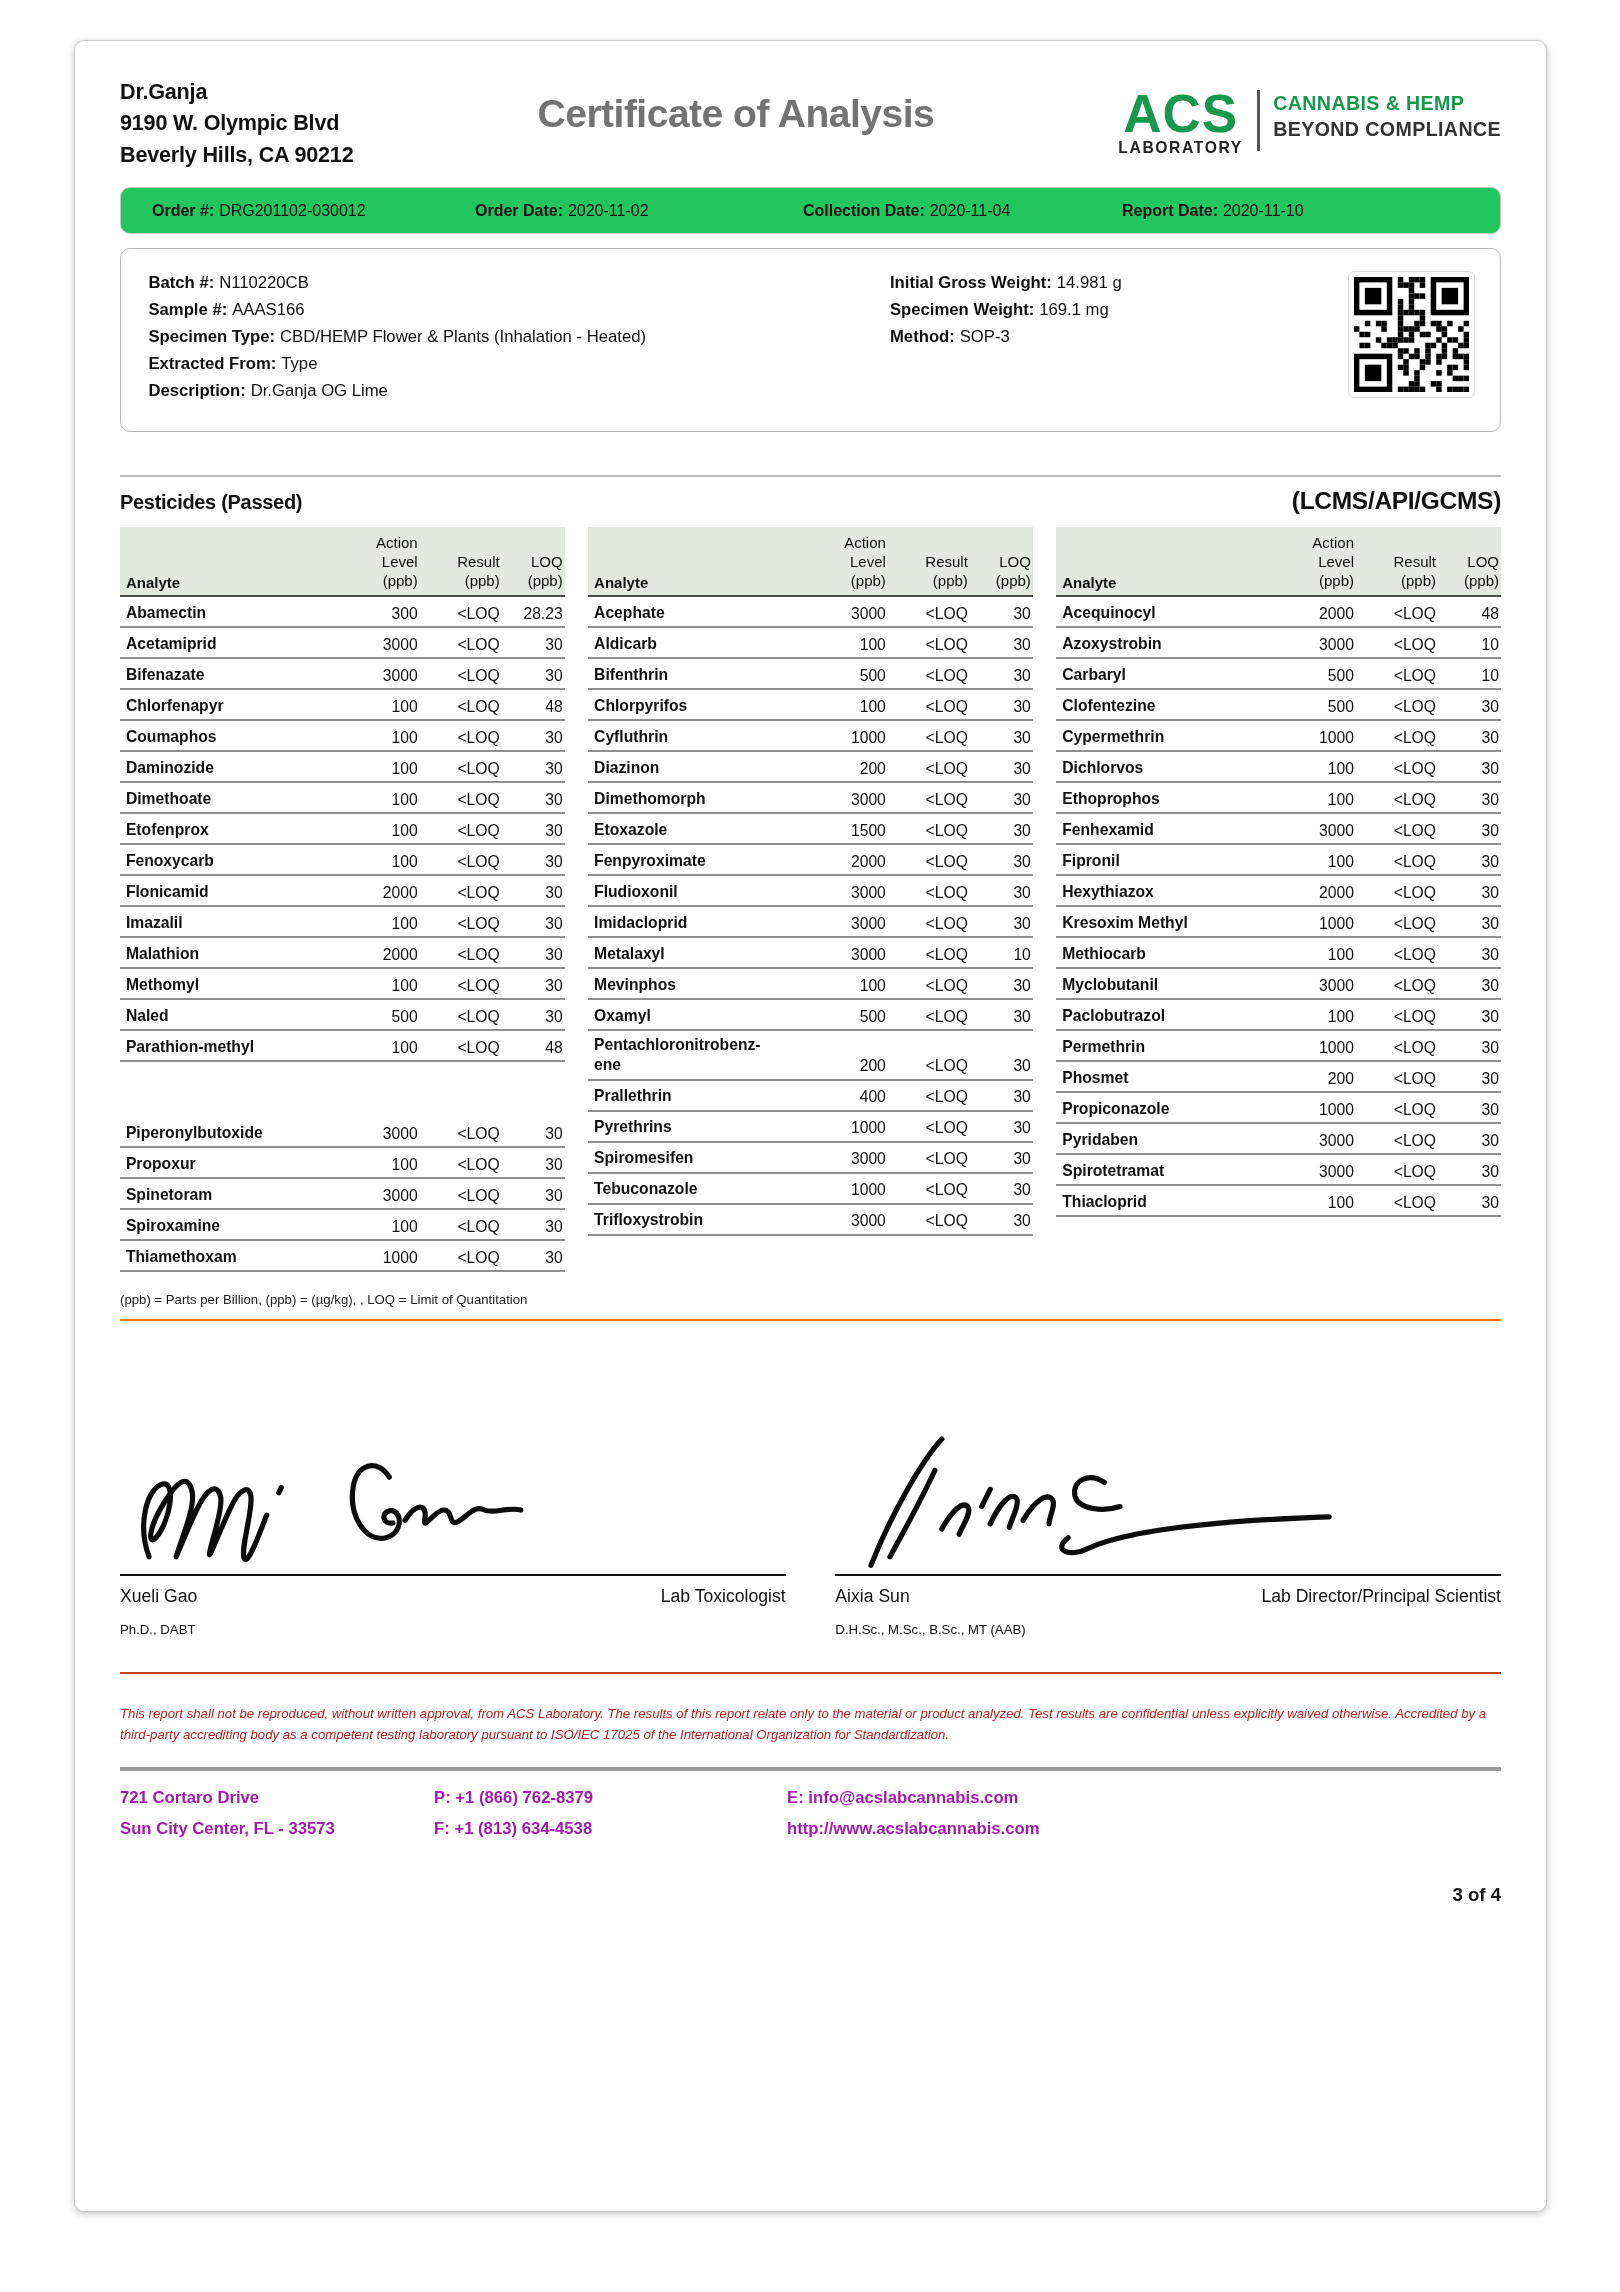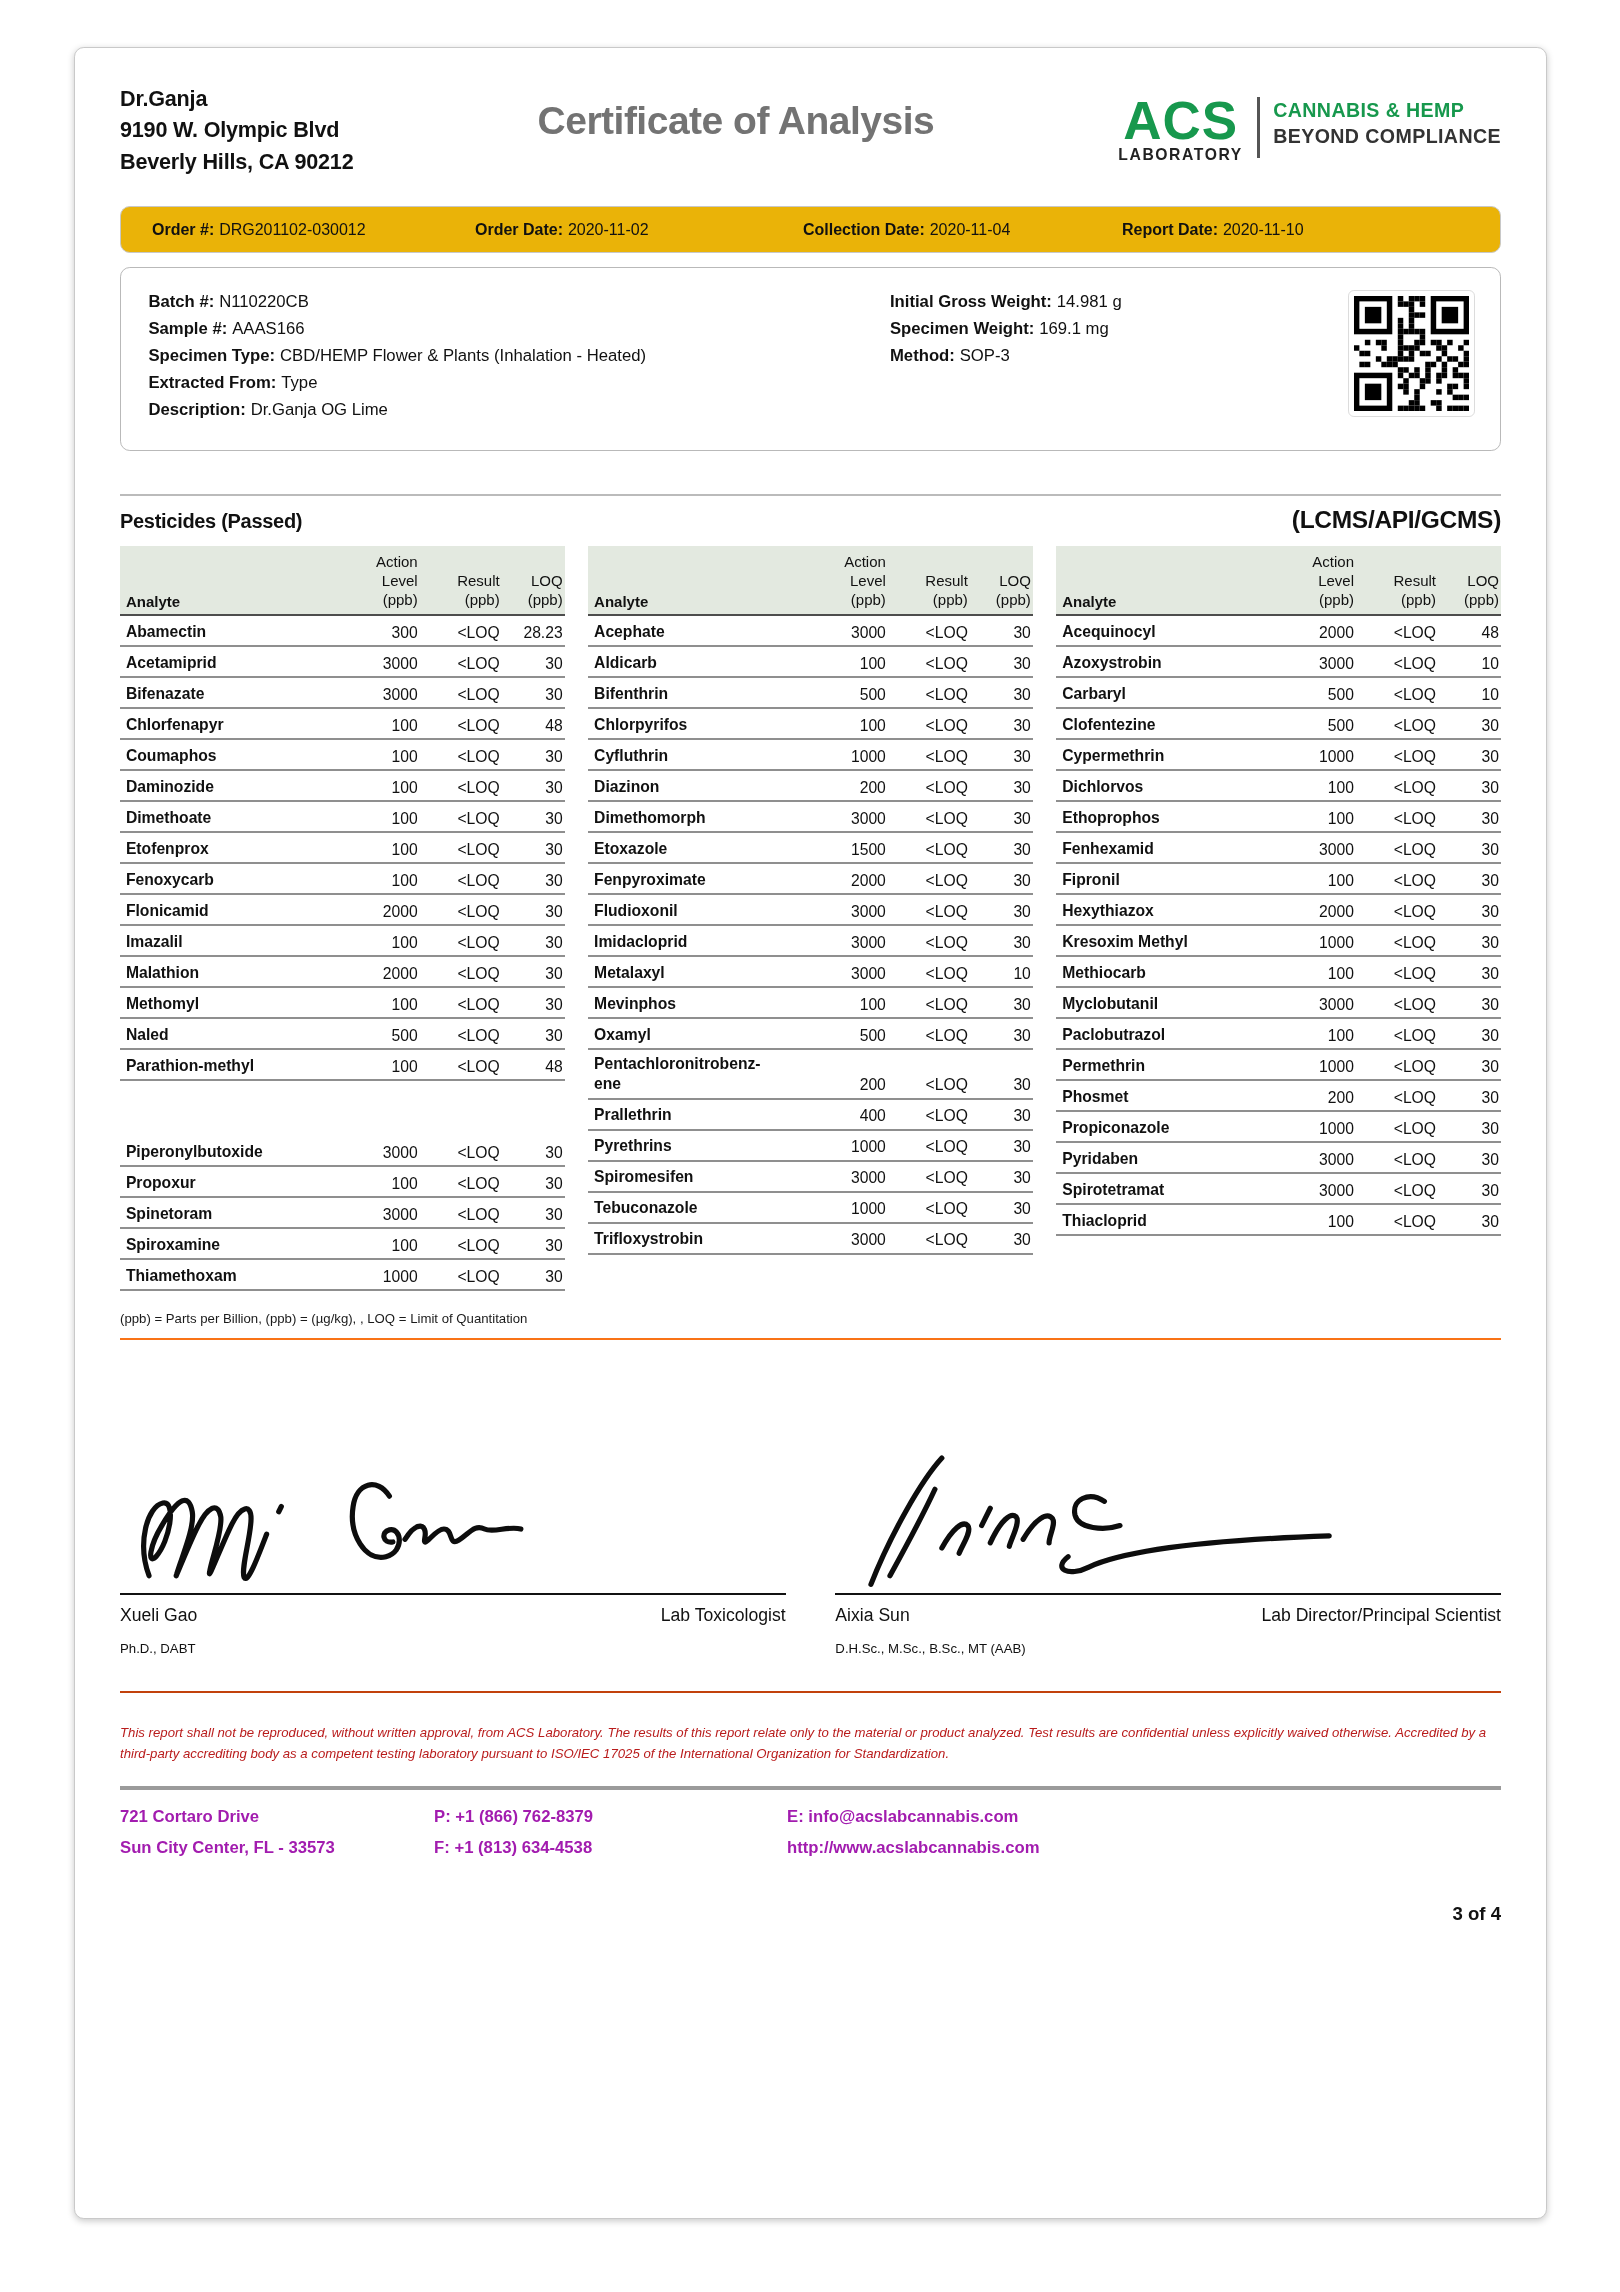--- a/index.html
+++ b/index.html
@@ -3,40 +3,40 @@
 <meta charset="utf-8">
 <style>
   * { margin:0; padding:0; box-sizing:border-box; }
   html,body { background:#ffffff; }
   body {
     width:1620px; height:2293px;
     font-family:"Liberation Sans","DejaVu Sans",sans-serif;
     color:#111; position:relative;
   }
   .card {
-    position:absolute; left:74px; top:47px; width:1473px; height:2172px;
+    position:absolute; left:74px; top:40px; width:1473px; height:2172px;
     background:#fff; border:1px solid #c9c9c9; border-radius:9.8px;
     box-shadow:0 2px 7.8px rgba(0,0,0,.22);
     padding:35px 45px 39px 45px;
   }
   
   .hdr { display:flex; justify-content:space-between; align-items:flex-start; }
   .client { font-weight:bold; font-size:21.6px; line-height:1.45; letter-spacing:-0.2px; }
   .coa-title { font-size:39px; font-weight:bold; color:#737373; margin-top:15.7px; letter-spacing:-0.5px; }
   .logo { display:flex; margin-top:13.7px; }
   .logo-left { text-align:center; }
   .logo-acs { font-size:53px; font-weight:800; color:#17984d; letter-spacing:1px; line-height:.9; }
   .logo-lab { font-size:15.7px; font-weight:bold; color:#222; letter-spacing:1.6px; margin-top:2px; }
   .logo-div { width:2.9px; height:61px; background:#555; margin:0 13.7px; }
   .logo-right { font-size:19.6px; font-weight:bold; line-height:1.35; letter-spacing:0.4px; }
   .logo-right .l1 { color:#17984d; }
   .logo-right .l2 { color:#333; }
   
   .orderbar {
-    margin-top:29px; background:#eab308; border:1px solid #c8c8c8; border-radius:9.8px;
+    margin-top:17px; background:#22c55e; border:1px solid #c8c8c8; border-radius:9.8px;
     padding:13.7px 31px; display:grid; grid-template-columns:323px 328px 319px auto;
     font-size:16px; align-items:center;
   }
   .kv .k { font-weight:bold; }
   .kv .v { margin-left:4.9px; }
   
   .samplebox {
     margin-top:13.7px; border:1px solid #b9b9b9; border-radius:9.8px;
     padding:19.6px 27.4px; min-height:184px; position:relative; font-size:16.7px; line-height:1.62;
   }

